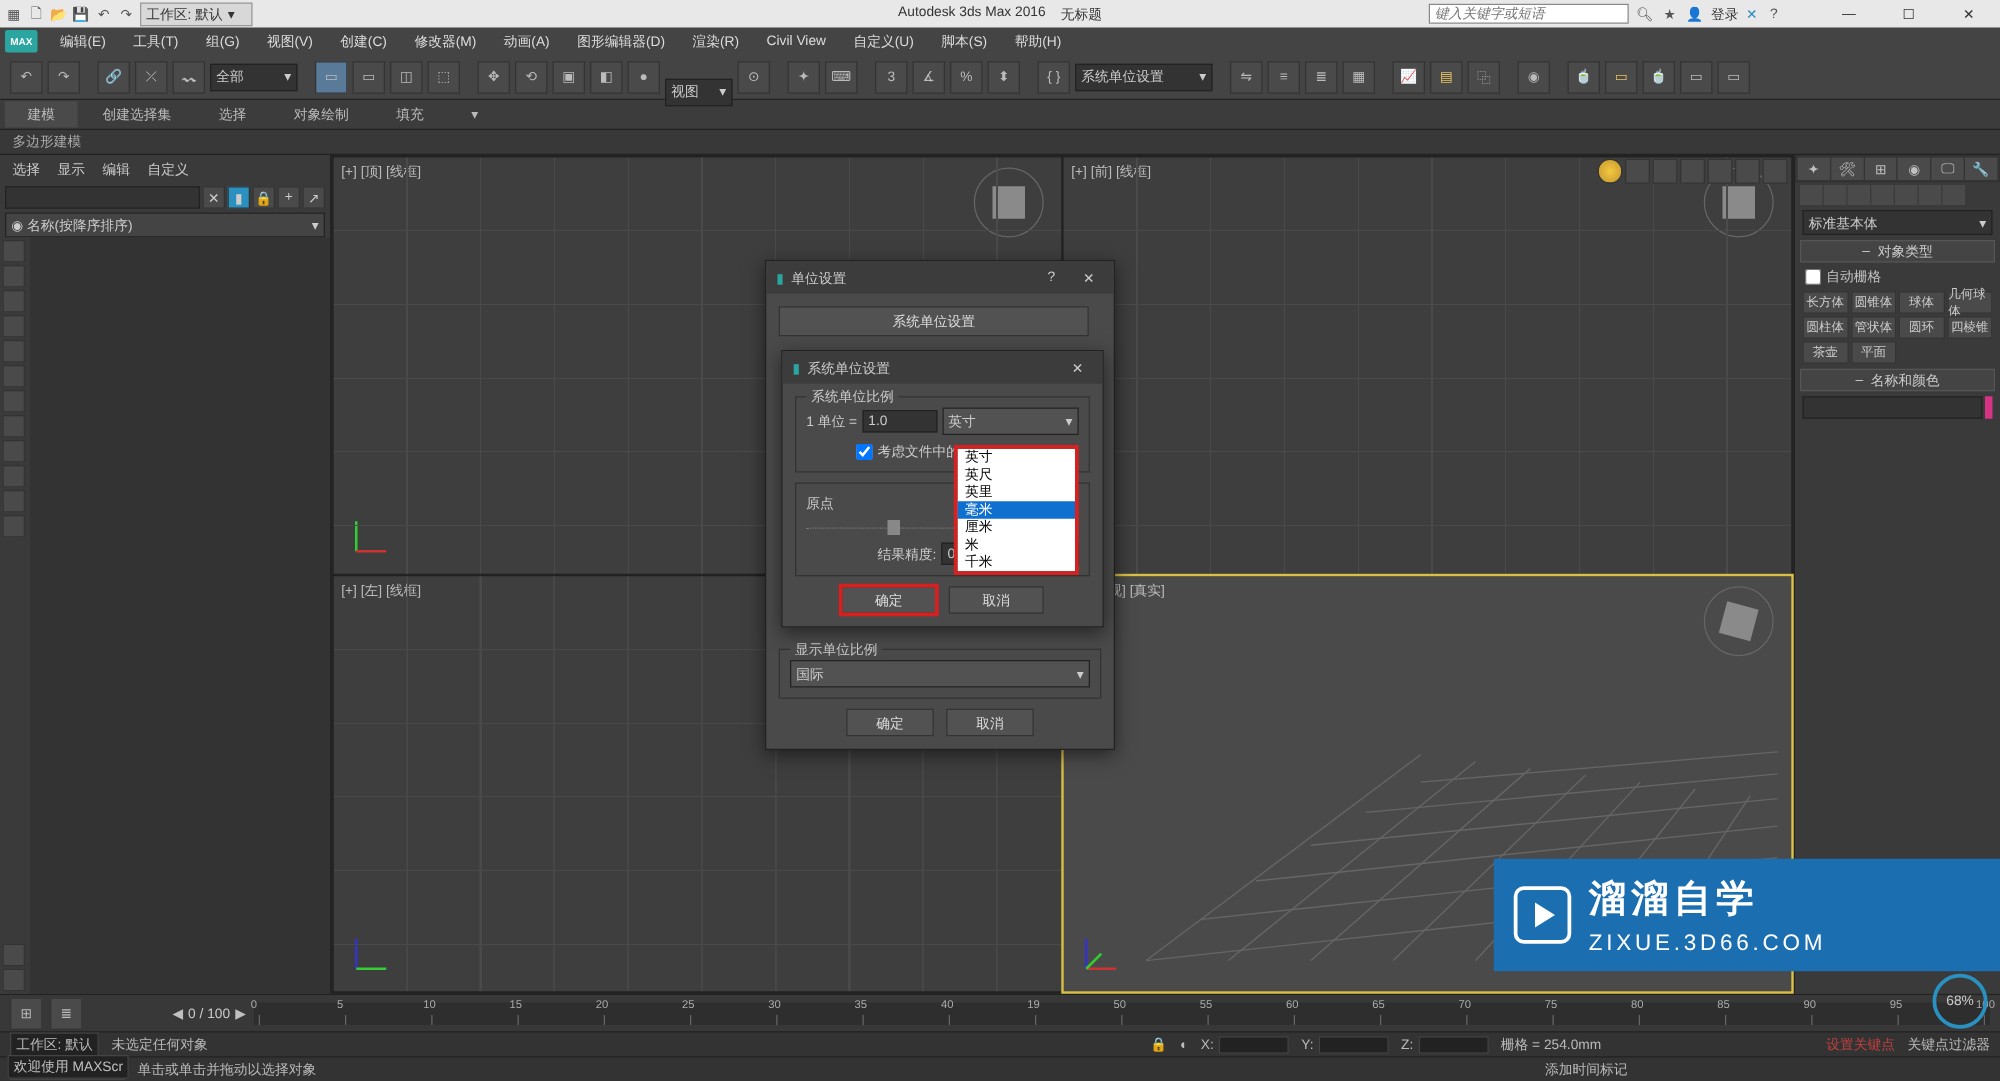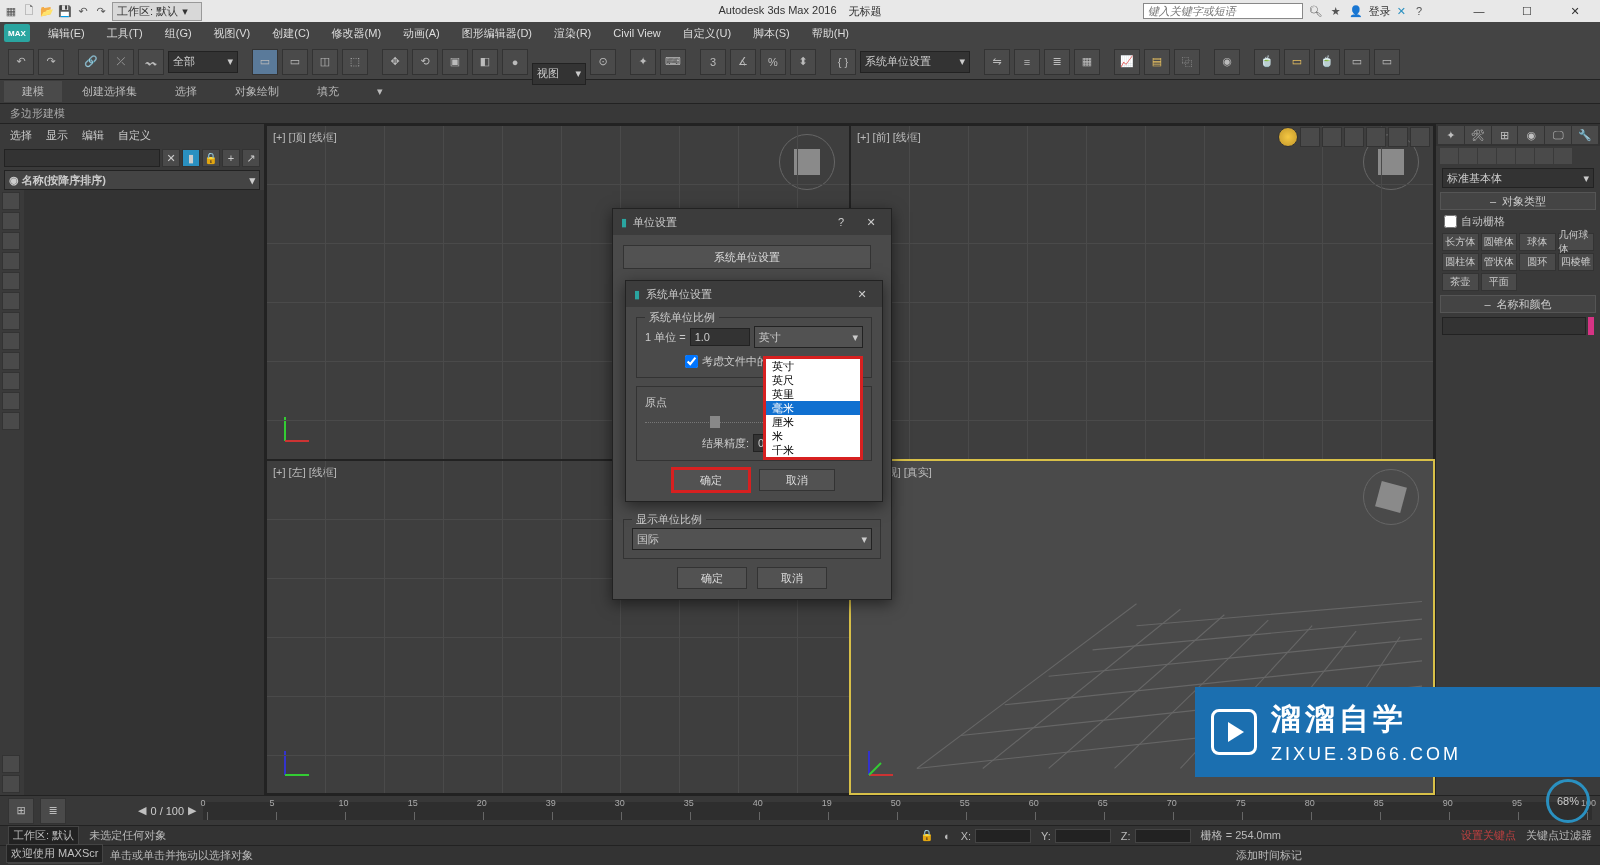--- a/index.html
+++ b/index.html
@@ -36,21 +36,21 @@
 
 
 .main-area { display: flex; height: calc(100% - 22px - 22px - 36px - 24px - 20px - 30px - 20px - 20px); }
 
 
 .scene-explorer { width: 265px; background: #3a3a3a; border-right: 1px solid #222; display: flex; flex-direction: column; }
 .se-head { height: 22px; display: flex; align-items: center; gap: 14px; padding: 0 10px; color: #ccc; }
 .se-search { height: 24px; display: flex; align-items: center; padding: 0 4px; gap: 2px; }
 .se-search input { flex: 1; height: 18px; background: #333; border: 1px solid #222; color: #ccc; padding: 0 4px; }
 .se-search .sbtn { width: 18px; height: 18px; background: #4a4a4a; border: 1px solid #333; display: flex; align-items: center; justify-content: center; color: #ccc; }
-.se-filter { height: 20px; background: #444; border: 1px solid #222; margin: 0 4px; display: flex; align-items: center; padding: 0 4px; justify-content: space-between; color: #ccc; font-weight: bold; }
+.se-filter { height: 20px; background: #444; border: 1px solid #222; margin: 0 4px; display: flex; align-items: center; padding: 0 4px; justify-content: space-between; color: #ccc; }
 .se-body { flex: 1; display: flex; }
 .se-iconcol { width: 24px; display: flex; flex-direction: column; gap: 2px; padding: 2px; background: #3a3a3a; }
 .se-iconcol .ico { width: 18px; height: 18px; background: #4a4a4a; border: 1px solid #333; }
 .se-list { flex: 1; background: #333; }
 
 
 .viewports { flex: 1; display: grid; grid-template-columns: 1fr 1fr; grid-template-rows: 1fr 1fr; gap: 2px; background: #222; padding: 2px; position: relative; }
 .viewport { background: #3e3e3e; position: relative; overflow: hidden; }
 .vp-label { position: absolute; top: 4px; left: 6px; color: #bbb; font-size: 11px; }
 .vp-grid::before, .vp-grid::after { content: ""; position: absolute; background: repeating-linear-gradient(to right, transparent 0 58px, #4a4a4a 58px 59px), repeating-linear-gradient(to bottom, transparent 0 58px, #4a4a4a 58px 59px); inset: 0; }
@@ -432,21 +432,21 @@
         <div class="tick">
           <span>10</span>
         </div>
         <div class="tick">
           <span>15</span>
         </div>
         <div class="tick">
           <span>20</span>
         </div>
         <div class="tick">
-          <span>39</span>
+          <span>25</span>
         </div>
         <div class="tick">
           <span>30</span>
         </div>
         <div class="tick">
           <span>35</span>
         </div>
         <div class="tick">
           <span>40</span>
         </div>

